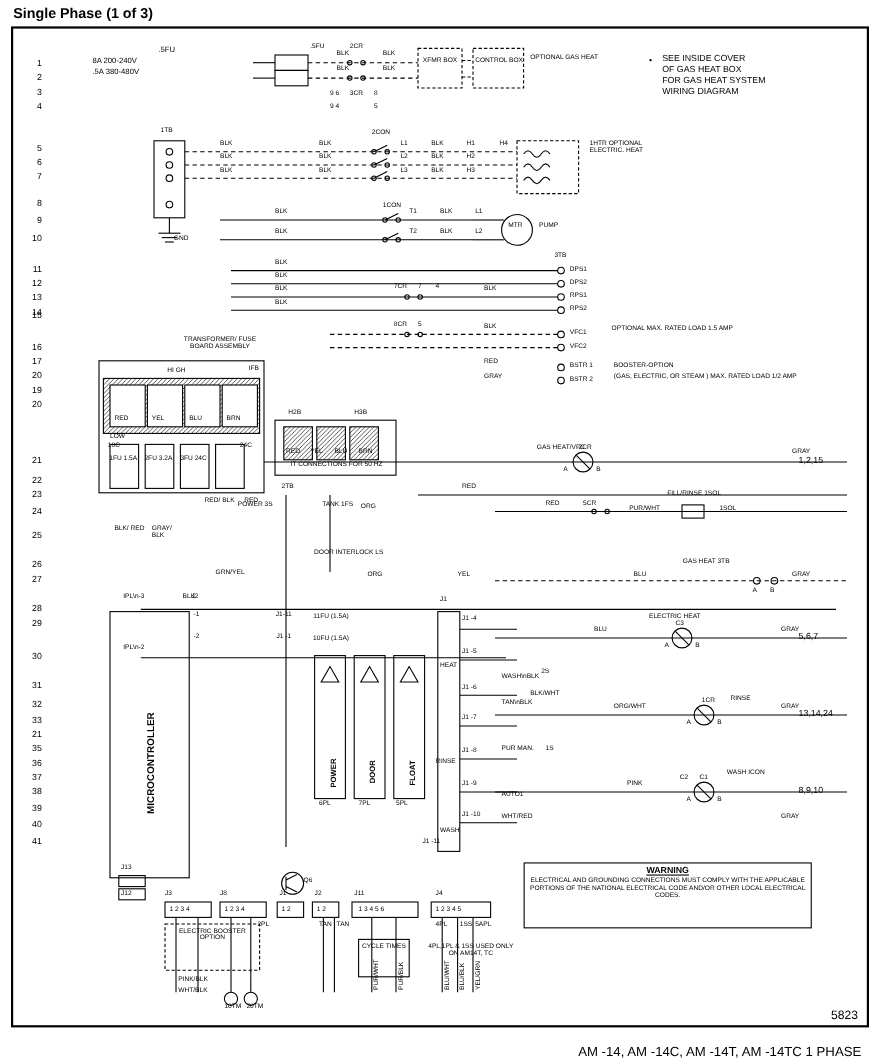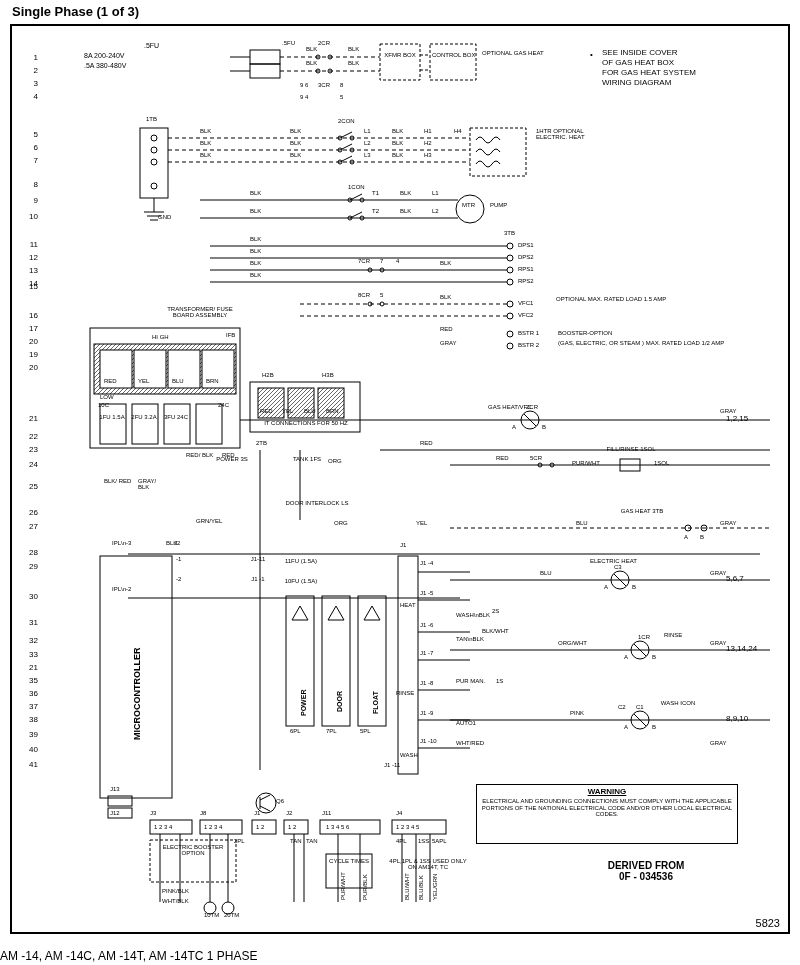--- a/index.html
+++ b/index.html
@@ -4,21 +4,21 @@
 <style>
   html,body{margin:0;padding:0;background:#fff;font-family:Arial,Helvetica,sans-serif}
   .page{width:800px;height:965px;position:relative;background:#fff}
   .title{position:absolute;left:12px;top:4px;font-weight:bold;font-size:13px}
   .frame{position:absolute;left:10px;top:24px;width:780px;height:910px;border:2px solid #000;box-sizing:border-box}
   .lab{position:absolute;font-size:8px;color:#000;white-space:nowrap}
   .lab.s{font-size:7px}
   .lab.xs{font-size:6px}
   .lab.b{font-weight:normal}
   .lab.c{text-align:center}
-  .caption{position:absolute;left:0;right:17px;bottom:2px;text-align:left;font-size:12px}
+  .caption{position:absolute;left:0;right:17px;bottom:2px;text-align:right;font-size:12px}
   svg{position:absolute;left:0;top:0}
   
   .rownum{position:absolute;font-size:8px;color:#000;width:20px;text-align:right}
   .rownumR{position:absolute;font-size:8px;color:#000;width:60px}
   
   .warnbox{position:absolute;border:1px solid #000}
   .warntitle{text-align:center;font-size:8px;text-decoration:underline;font-weight:bold;padding-top:2px}
   .warntext{font-size:6px;text-align:center;padding:2px 4px 4px 4px;line-height:1.1}
   
   .derived{position:absolute;text-align:center;font-size:10px;font-weight:bold}
@@ -553,22 +553,18 @@
 <div class="vlab" style="left:362px;top:900px;font-size:6px;font-weight:normal">PUR/BLK</div>
 <div class="vlab" style="left:404px;top:900px;font-size:6px;font-weight:normal">BLU/WHT</div>
 <div class="vlab" style="left:418px;top:900px;font-size:6px;font-weight:normal">BLU/BLK</div>
 <div class="vlab" style="left:432px;top:900px;font-size:6px;font-weight:normal">YEL/GRN</div>
 
 <div class="warnbox" style="left:476px;top:784px;width:260px;height:58px">
   <div class="warntitle">WARNING</div>
   <div class="warntext">ELECTRICAL AND GROUNDING CONNECTIONS MUST COMPLY WITH THE APPLICABLE PORTIONS OF THE NATIONAL ELECTRICAL CODE AND/OR OTHER LOCAL ELECTRICAL CODES.</div>
 </div>
 
-<div class="derived" style="left:556px;top:860px;width:180px">
-  <div>DERIVED FROM</div>
-  <div>0F - 034536</div>
+
+<div class="lab b" style="right:20px;bottom:36px;font-size:11px">5823</div>
+
+<div class="caption">AM -14, AM -14C, AM -14T, AM -14TC 1 PHASE</div>
+
 </div>
 
-<div class="lab b" style="right:20px;bottom:36px;font-size:11px">5823</div>
-
-<div class="caption">AM -14, AM -14C, AM -14T, AM -14TC 1 PHASE</div>
-
-</div>
-
 </body></html>

